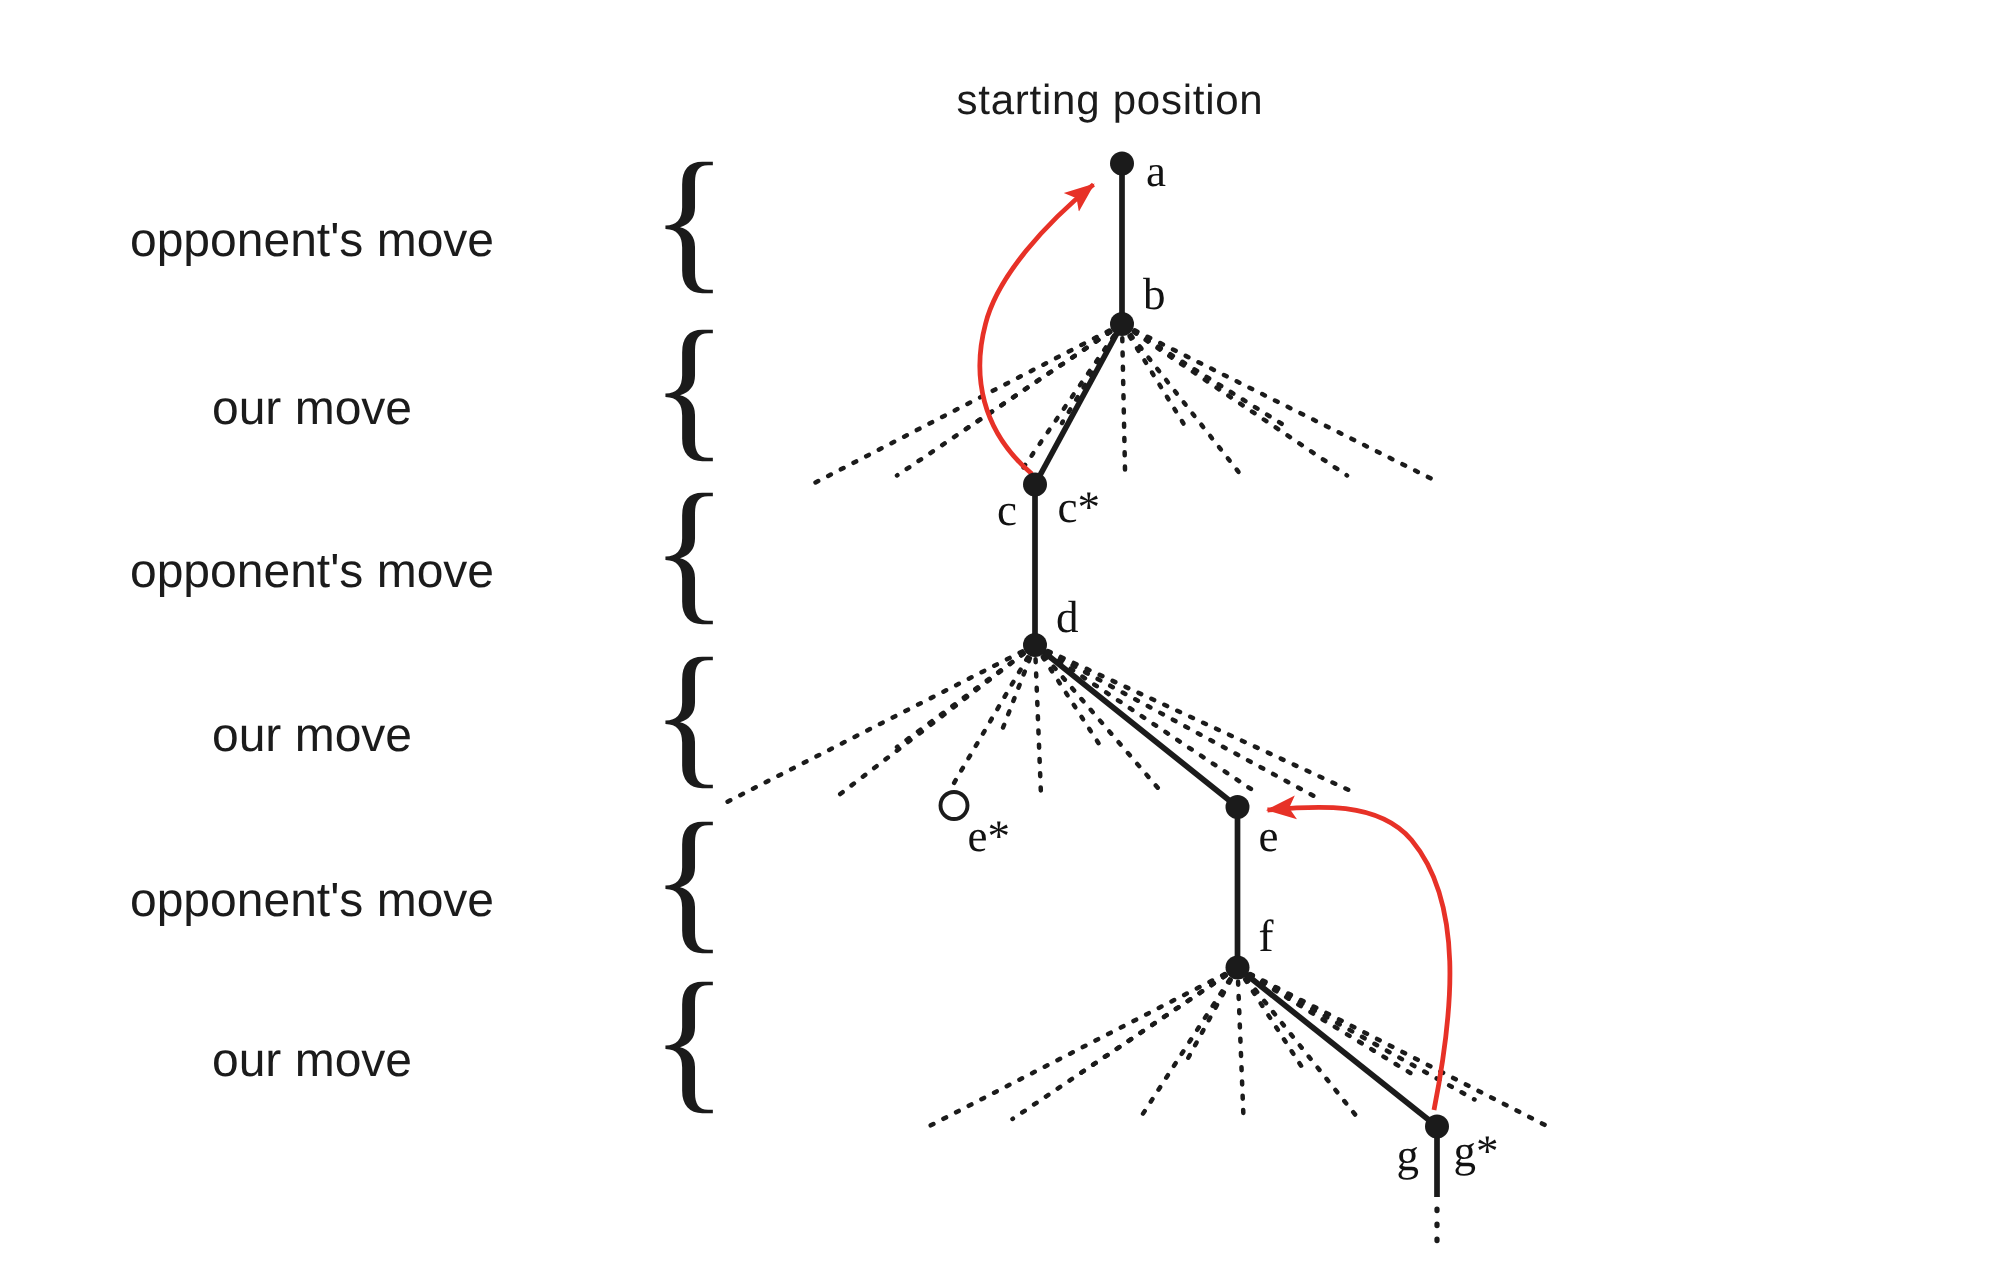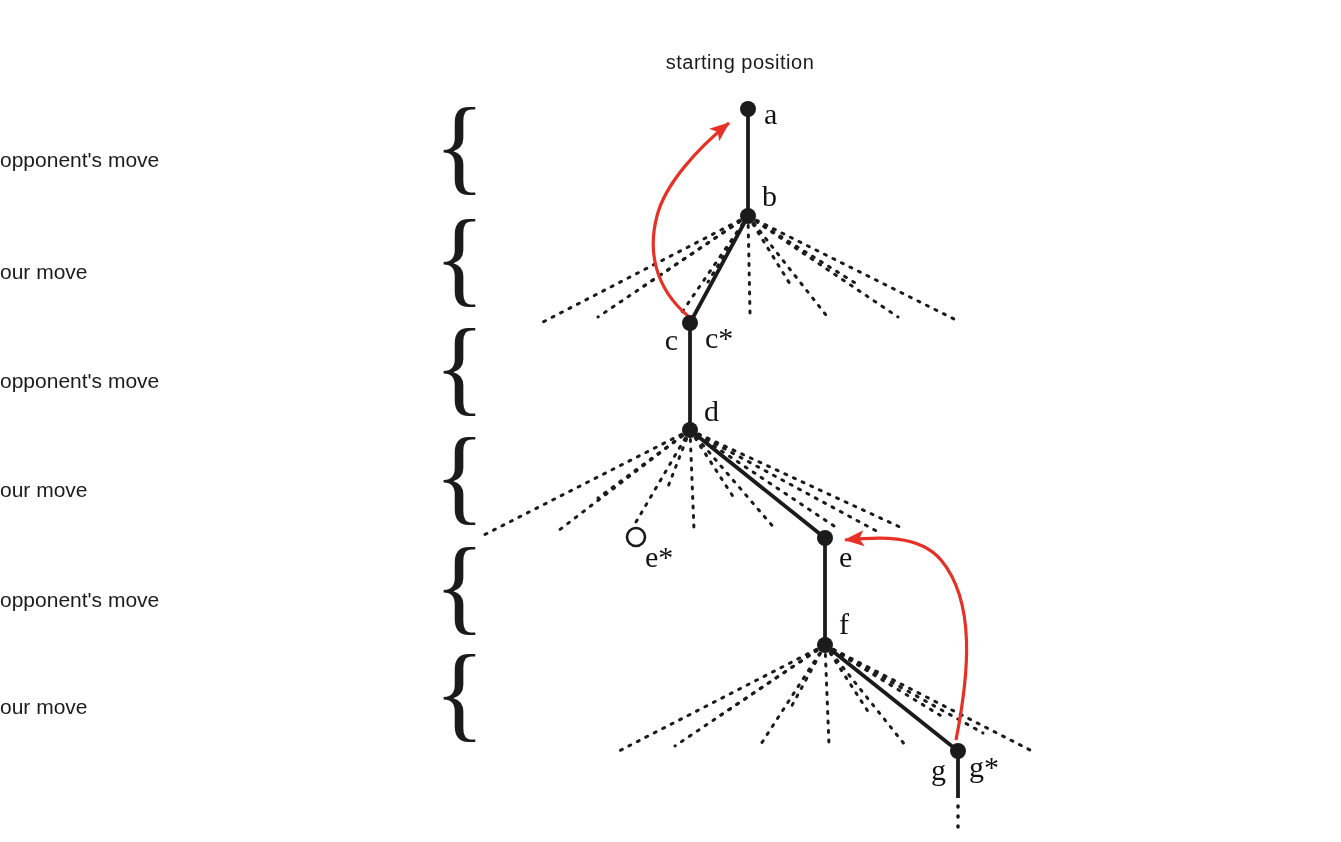--- a/index.html
+++ b/index.html
@@ -10,30 +10,30 @@
     background: #ffffff;
     overflow: hidden;
     font-family: "Liberation Sans", sans-serif;
   }
   .title {
     position: absolute;
     left: 540px;
     top: 51px;
     width: 400px;
     text-align: center;
-    font-size: 20px;
+    font-size: 28px;
     color: #1b1b1b;
     letter-spacing: 0.5px;
   }
   .row-label {
     position: absolute;
     left: 0;
     width: 416px;
-    text-align: left;
-    font-size: 21px;
+    text-align: center;
+    font-size: 32px;
     color: #1b1b1b;
     transform: translateY(-50%);
     white-space: nowrap;
   }
   .row-brace {
     position: absolute;
     left: 434px;
     font-family: "Liberation Serif", "DejaVu Serif", serif;
     font-size: 106px;
     font-weight: 400;

